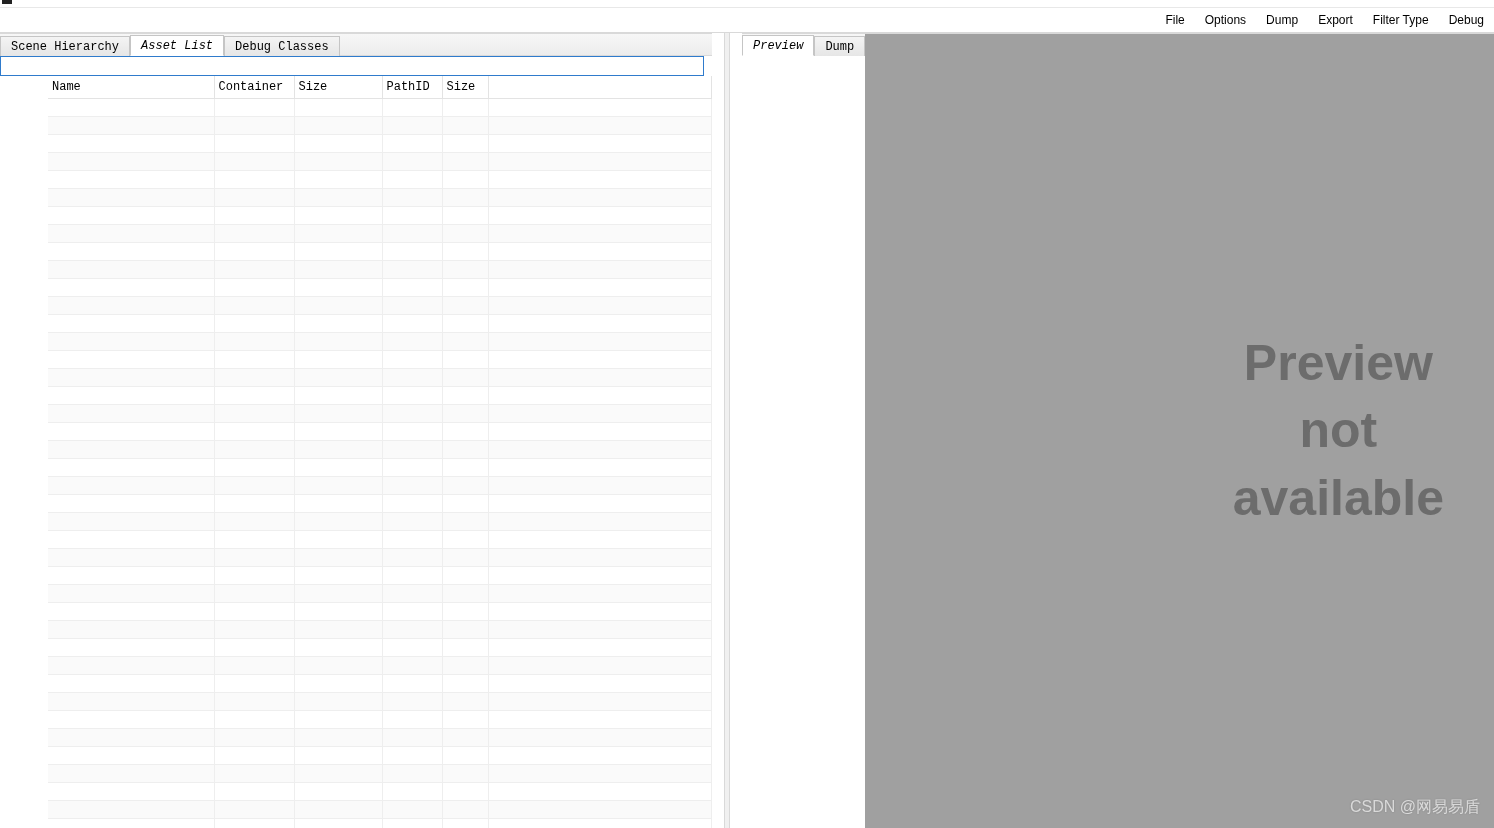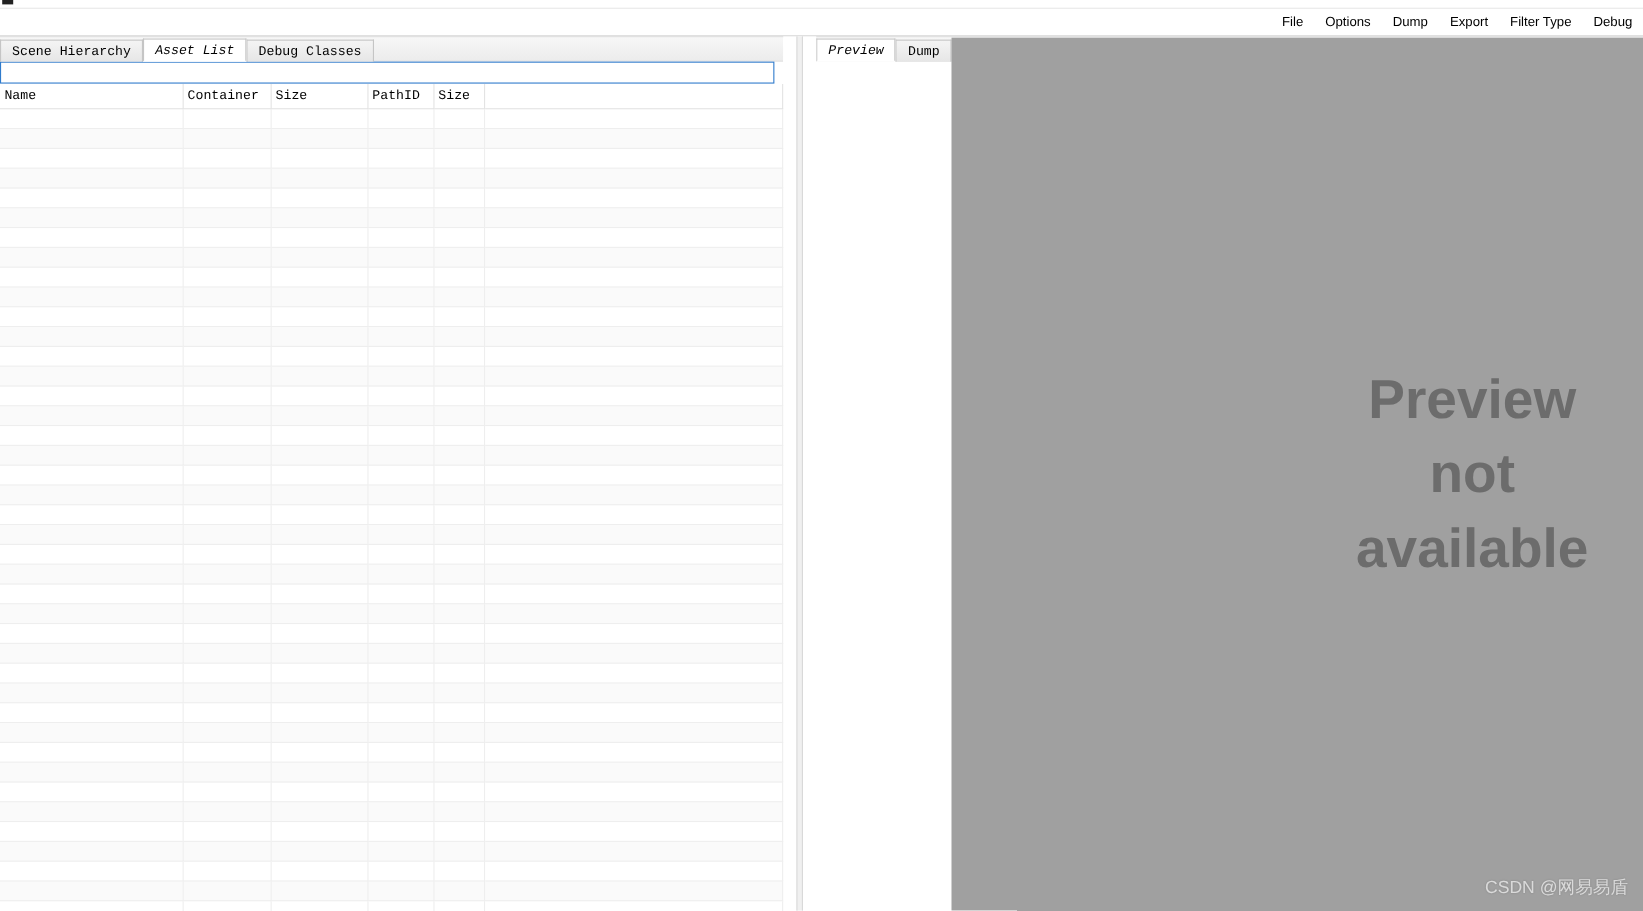--- a/index.html
+++ b/index.html
@@ -117,20 +117,21 @@
     font-size: 12px;
     width: 704px;
   }
 
   
   .asset-table {
     flex: 1;
     overflow-y: auto;
     overflow-x: hidden;
     border-top: none;
+    padding-left: 48px;
   }
   .asset-table table {
     border-collapse: collapse;
     width: 100%;
     table-layout: fixed;
   }
   .asset-table thead th {
     text-align: left;
     font-weight: normal;
     font-family: "SimSun","NSimSun","Courier New",monospace;

